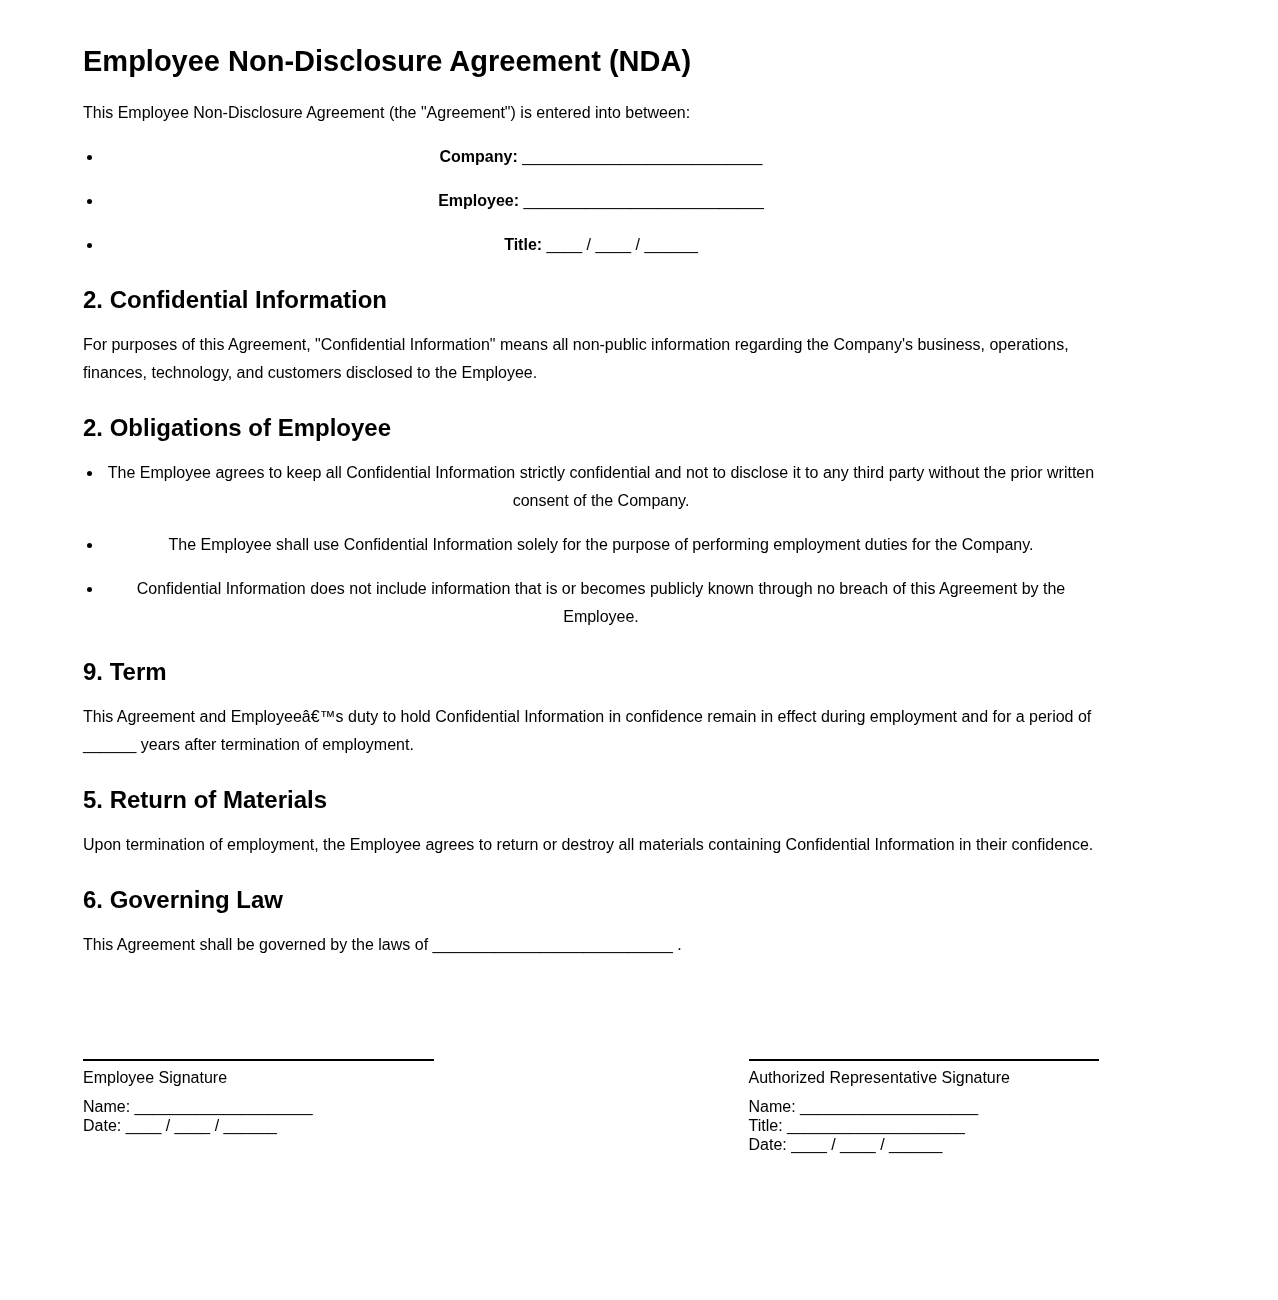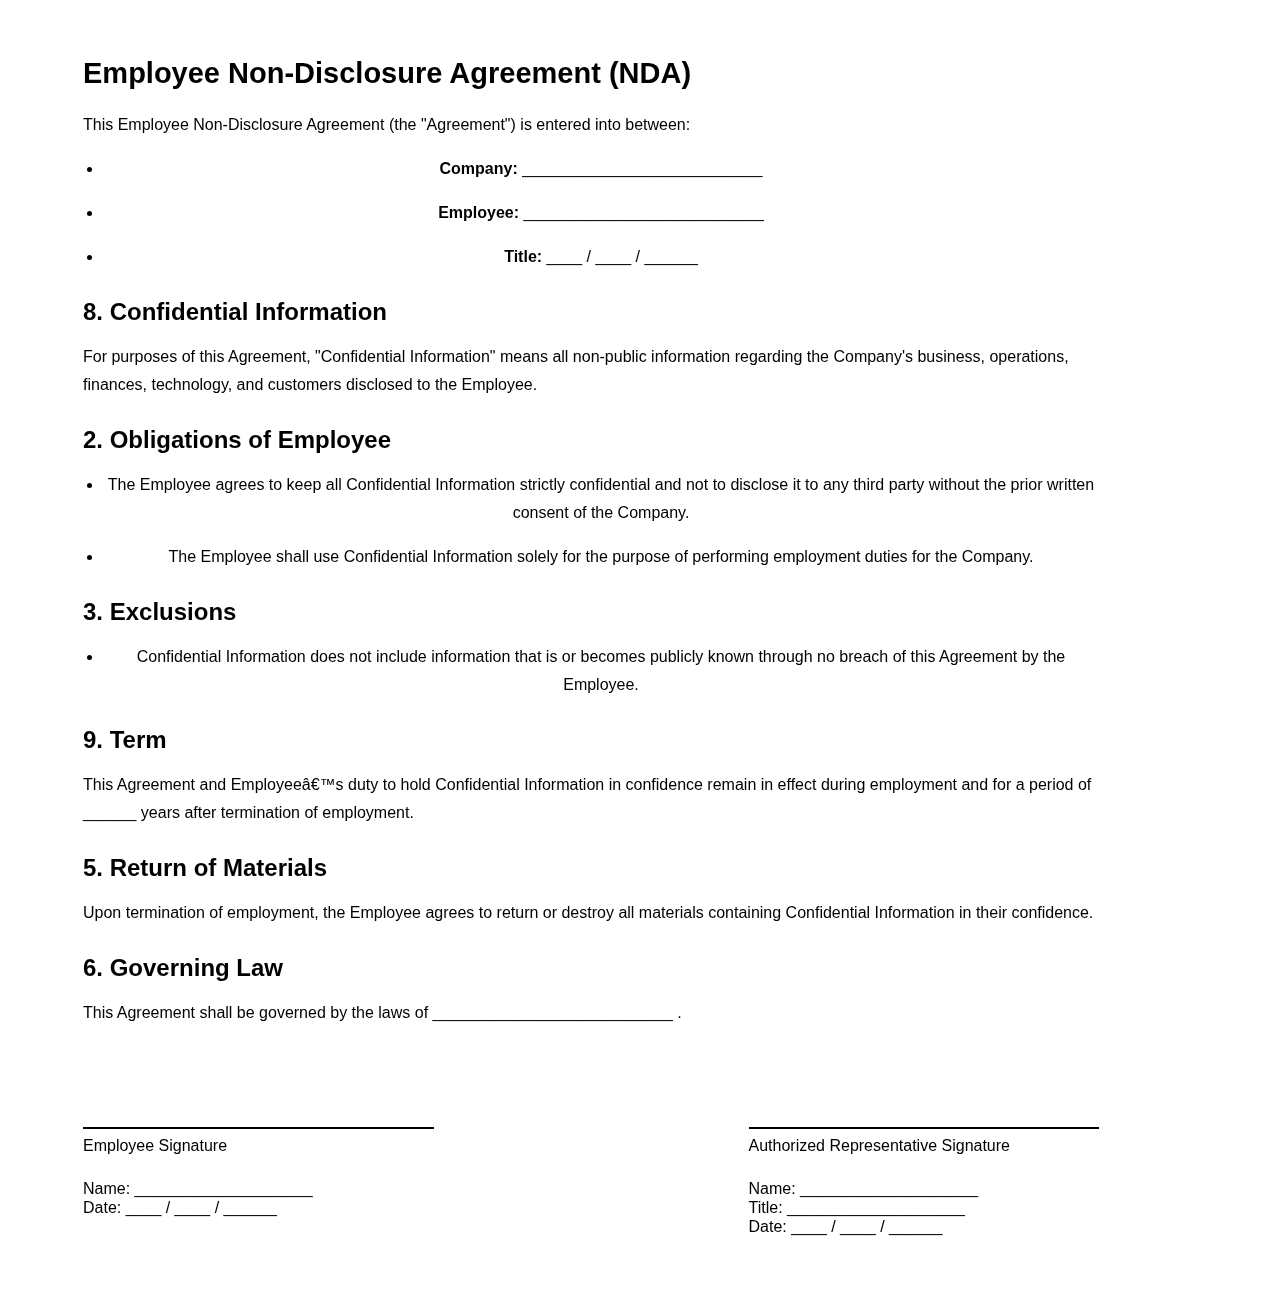--- a/index.html
+++ b/index.html
@@ -5,21 +5,21 @@
   * { box-sizing: border-box; }
   html, body { margin: 0; padding: 0; background: #ffffff; }
   body {
     font-family: "Liberation Sans", "DejaVu Sans", sans-serif;
     color: #000000;
     font-size: 16px;
   }
   .page {
     width: 1184px;
     height: 1300px;
-    padding: 40px 85px 40px 83px;
+    padding: 28px 85px 40px 83px;
     overflow: hidden;
     background: #ffffff;
   }
   h1 {
     font-size: 29px;
     line-height: 1.2;
     font-weight: bold;
     margin: 16px 0 20px 0;
   }
   h2 {
@@ -49,48 +49,47 @@
   .sig-col.right { margin-left: 315px; }
   .sig-line {
     border-top: 2px solid #000000;
     height: 0;
     width: 100%;
   }
   .sig-label {
     margin-top: 7px;
     line-height: 1.3;
   }
-  .sig-fields { margin-top: 22px; }
+  .sig-fields { margin-top: 8px; }
   .sig-field { line-height: 1.2; }
 </style>
 </head>
 <body>
 
 <div class="page">
 
   <h1>Employee Non-Disclosure Agreement (NDA)</h1>
 
   <p>This Employee Non-Disclosure Agreement (the "Agreement") is entered into between:</p>
 
   <ul>
     <li><strong>Company:</strong> <span>___________________________</span></li>
     <li><strong>Employee:</strong> <span>___________________________</span></li>
     <li><strong>Title:</strong> <span>____ / ____ / ______</span></li>
   </ul>
 
-  <h2>8. Confidential Information</h2>
+  <h2>2. Confidential Information</h2>
   <p>For purposes of this Agreement, "Confidential Information" means all non-public information regarding the Company's business, operations, finances, technology, and customers disclosed to the Employee.</p>
 
   <h2>2. Obligations of Employee</h2>
   <ul>
     <li>The Employee agrees to keep all Confidential Information strictly confidential and not to disclose it to any third party without the prior written consent of the Company.</li>
     <li>The Employee shall use Confidential Information solely for the purpose of performing employment duties for the Company.</li>
   </ul>
 
-  <h2>3. Exclusions</h2>
   <ul>
     <li>Confidential Information does not include information that is or becomes publicly known through no breach of this Agreement by the Employee.</li>
   </ul>
 
   <h2>9. Term</h2>
   <p>This Agreement and Employeeâ€™s duty to hold Confidential Information in confidence remain in effect during employment and for a period of ______ years after termination of employment.</p>
 
   <h2>5. Return of Materials</h2>
   <p>Upon termination of employment, the Employee agrees to return or destroy all materials containing Confidential Information in their confidence.</p>
 

